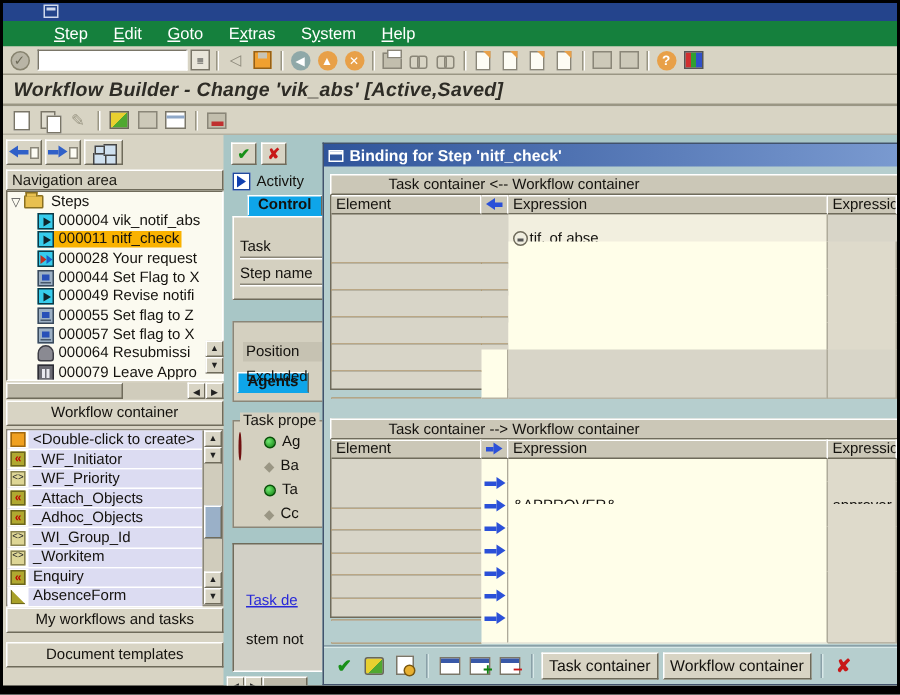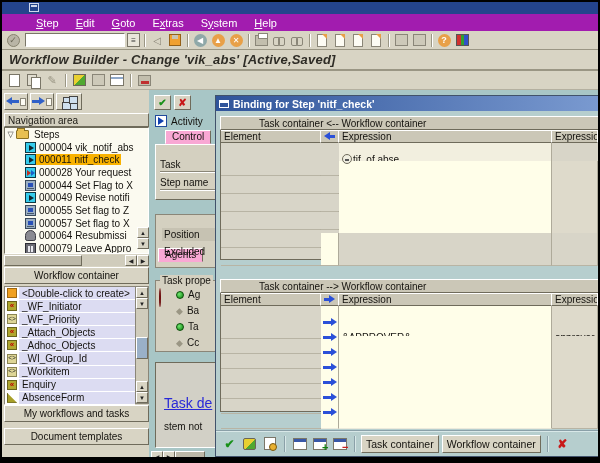--- a/index.html
+++ b/index.html
@@ -3,21 +3,21 @@
 <meta charset="utf-8">
 <style>
   html,body{margin:0;padding:0;background:#555;}
   *{box-sizing:border-box;font-family:"Liberation Sans",sans-serif;}
   .window{position:relative;width:600px;height:463px;background:#D8D4C4;border:2px solid #000;border-bottom-width:6px;overflow:hidden;}
   .abs{position:absolute;}
   
   .topstrip{left:0;top:0;right:0;height:12px;background:#24448C;}
   .sysicon{left:27px;top:1px;width:10px;height:9px;border:1px solid #cfd8ec;background:#24448C;}
   .sysicon:before{content:"";position:absolute;left:1px;top:1px;right:1px;height:2px;background:#cfd8ec;}
-  .menubar{left:0;top:12px;right:0;height:17px;background:#a21caf;display:flex;align-items:center;padding-left:34px;gap:17px;}
+  .menubar{left:0;top:12px;right:0;height:17px;background:#15803d;display:flex;align-items:center;padding-left:34px;gap:17px;}
   .menuitem{color:#fff;font-size:11px;cursor:default;}
   .menuitem u{text-decoration:underline;}
   
   .stdbar{left:0;top:29px;right:0;height:19px;background:#D8D4C4;border-bottom:1px solid #9a9684;display:flex;align-items:center;padding-left:3px;gap:2px;}
   .tbic{width:16px;height:15px;display:inline-flex;align-items:center;justify-content:center;font-size:10px;position:relative;flex:0 0 auto;}
   .sep{width:5px;height:15px;flex:0 0 auto;position:relative;}
   .sep:before{content:"";position:absolute;left:2px;top:1px;bottom:1px;width:1px;background:#9a9684;box-shadow:1px 0 0 #fff;}
   .enter-circle{width:13px;height:13px;border-radius:50%;background:#b9b5a6;border:1px solid #87836f;color:#6d6a58;font-size:9px;display:flex;align-items:center;justify-content:center;}
   .cmdfield{width:100px;height:14px;background:#fff;border:1px solid #7a7668;border-bottom-color:#fff;border-right-color:#fff;margin-left:2px;font-size:10px;padding:0 2px;}
   .cmddrop{width:13px;height:14px;background:#e9e6da;border:1px solid #7a7668;font-size:8px;display:flex;align-items:center;justify-content:center;color:#333;}
@@ -104,31 +104,31 @@
   .ic-var{background:#ded696;border:1px solid #8a8452;color:#222;font-size:6.5px;}
   .ic-form{background:#a8a028;border:1px solid #6a641c;clip-path:polygon(0 0,100% 100%,0 100%);}
   .wfscroll{width:13px;background:#D0CCBC;display:flex;flex-direction:column;border-left:1px solid #8a8678;}
   .thumb-v{width:100%;height:22px;background:#9ab0c8;border:1px solid;border-color:#fff #6f6b5b #6f6b5b #fff;margin-top:28px;}
   
   .mid{left:149px;top:88px;width:64px;height:369px;overflow:hidden;}
   .midin{position:absolute;left:0;top:0;width:130px;height:369px;}
   .sqbtn{width:17px;height:15px;font-size:10px;}
   .activityic{width:12px;height:12px;background:#fff;border:1px solid #204a9c;position:relative;display:inline-block;}
   .activityic:before{content:"";position:absolute;left:2px;top:1px;border-style:solid;border-width:4px 0 4px 6px;border-color:transparent transparent transparent #1040b0;}
-  .tab{background:#f9a8d4;border:1px solid;border-color:#fff #6f6b5b transparent #fff;font-size:10px;padding:0 6px 1px 6px;display:inline-block;color:#14120e;}
+  .tab{background:#0ea5e9;border:1px solid;border-color:#fff #6f6b5b transparent #fff;font-size:10px;padding:0 6px 1px 6px;display:inline-block;color:#14120e;font-weight:bold;}
   .panelgray{background:#D4D0C0;border:1px solid;border-color:#fff #6f6b5b #6f6b5b #fff;}
   .smalllbl{font-size:10px;color:#14120e;white-space:nowrap;}
   .fieldline{height:1px;background:#8a8678;box-shadow:0 1px 0 #fff;}
   .grpbox{border:1px solid #8a8678;background:#D4D0C0;}
   .selitem{background:#C6C2B2;}
   .apple{width:13px;height:12px;background:radial-gradient(circle at 35% 35%,#f06040,#b01818);border-radius:50% 50% 45% 45%;position:relative;border:1px solid #701010;}
   .dotg{width:8px;height:8px;border-radius:50%;background:radial-gradient(circle at 35% 35%,#70e870,#108010);display:inline-block;border:1px solid #085008;}
   .diam{color:#9a9684;font-size:9px;}
   .descbox{background:#D2D0C6;border:1px solid;border-color:#6f6b5b #fff #fff #6f6b5b;}
-  .tasklink{color:#2828d8;text-decoration:underline;font-size:14px;white-space:nowrap;}
+  .tasklink{color:#2828d8;text-decoration:underline;font-size:10px;white-space:nowrap;}
   
   .dlg{left:213px;top:93px;width:385px;height:362px;background:#B6CECE;border:1px solid #41526b;border-right:none;}
   .dlgtitle{left:0;top:0;right:0;height:15px;background:linear-gradient(90deg,#2f549a,#7a9ad0);color:#fff;font-size:10.5px;font-weight:bold;display:flex;align-items:center;gap:4px;padding-left:3px;}
   .dlgico{width:10px;height:8px;border:1px solid #fff;position:relative;flex:0 0 auto;}
   .dlgico:before{content:"";position:absolute;left:0;right:0;top:0;height:2px;background:#fff;}
   .sechdr{background:#CBC7B7;border:1px solid;border-color:#fff #6f6b5b #6f6b5b #fff;font-size:10px;color:#14120e;display:flex;align-items:center;padding-left:38px;}
   .btable{border:1px solid #6f6b5b;border-top:none;background:#D8D5C8;}
   .brow{display:grid;grid-template-columns:100px 18px 213px 1fr;}
   .bcell{font-size:10px;color:#14120e;padding:0 3px;display:flex;align-items:center;overflow:hidden;white-space:nowrap;border-right:1px solid #aeaa9a;border-bottom:1px solid #b8b4a4;}
   .bhead .bcell{background:#CBC7B7;border-right:1px solid #fff;border-bottom:1px solid #6f6b5b;box-shadow:inset 0 1px 0 #fff;}

